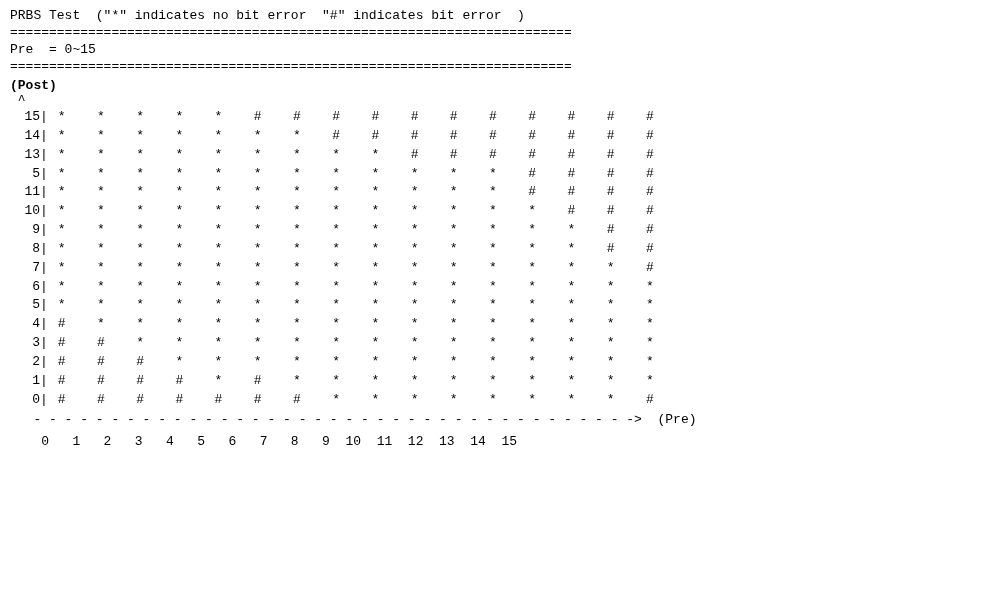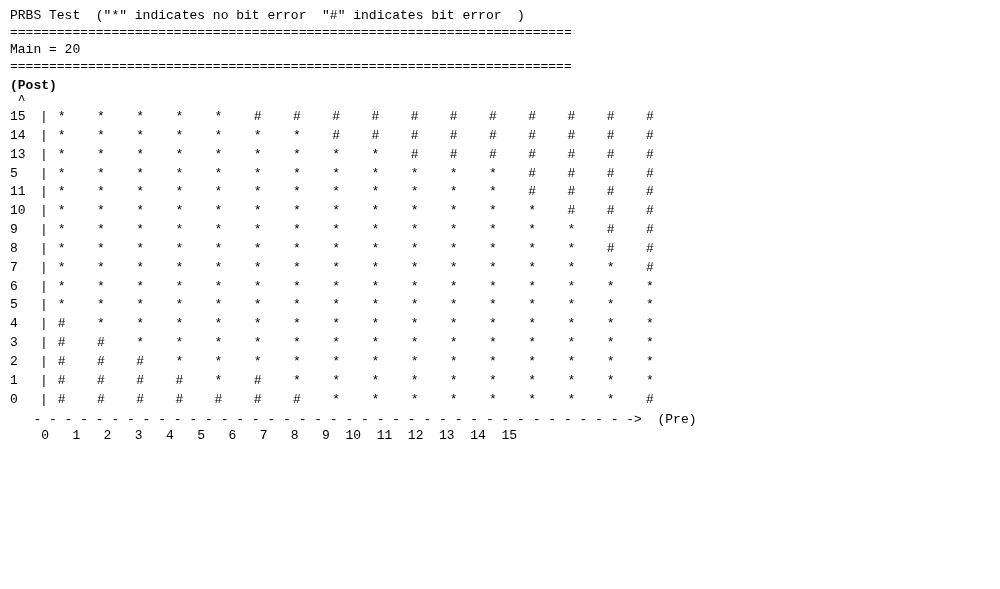--- a/index.html
+++ b/index.html
@@ -35,57 +35,58 @@
     }
     .chart-row {
       display: flex;
       align-items: center;
       white-space: pre;
       line-height: 1.45;
     }
     .row-label {
       display: inline-block;
       width: 30px;
+      text-align: right;
     }
     .row-pipe {
       display: inline-block;
       width: 8px;
     }
     .row-data {
       display: inline-block;
       letter-spacing: 2px;
     }
     .x-axis-row {
       white-space: pre;
       margin-top: 2px;
     }
     .x-labels-row {
       white-space: pre;
-      margin-top: 1px;
+      margin-top: 7px;
     }
     .post-label {
       margin-bottom: 0;
       white-space: pre;
       font-weight: bold;
     }
     .caret-line {
       white-space: pre;
       margin-bottom: 0;
     }
     .chart-container {
       position: relative;
     }
   </style>
 </head>
 <body>
 
 <div class="title-bar">PRBS Test  ("*" indicates no bit error  "#" indicates bit error  )</div>
 <div class="separator">========================================================================</div>
 <div class="config-block">
-  <div class="config-line">Main = 20</div>
+  <div class="config-line">Pre  = 0~15</div>
 </div>
 <div class="separator">========================================================================</div>
 
 <div class="chart-area">
   <div class="post-label">(Post)</div>
   <div class="caret-line"> ^</div>
 
   <div class="chart-container">
 
   <div class="chart-row"><span class="row-label">15</span><span class="row-pipe">|</span><span class="row-data"> *   *   *   *   *   #   #   #   #   #   #   #   #   #   #   #</span></div>

